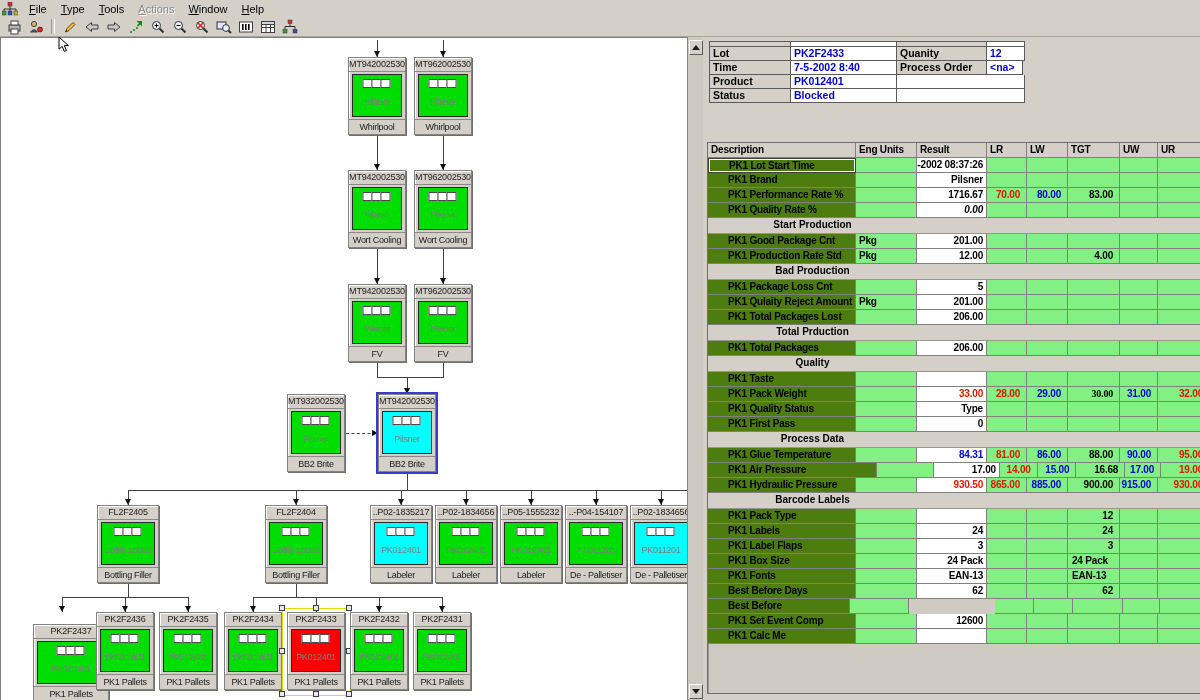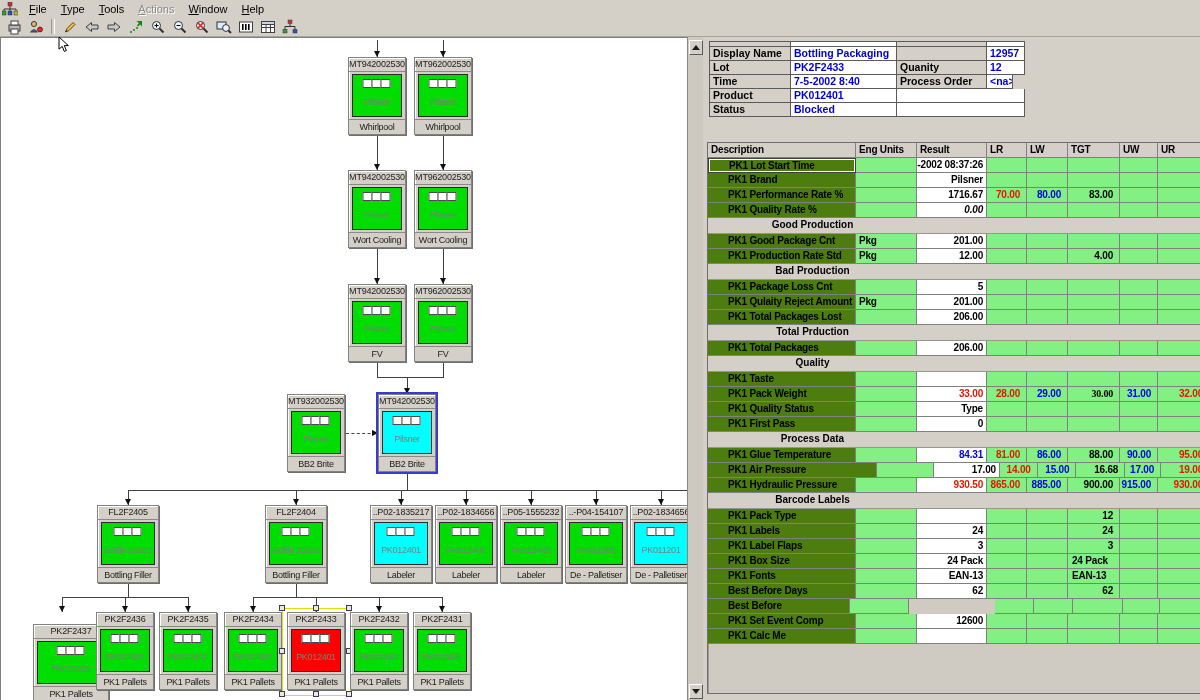--- a/index.html
+++ b/index.html
@@ -534,36 +534,30 @@
 
   <div class="rightpanel">
     <div class="infotable" id="infotable">
         <div class="irow">
           <div class="icell thin lab" style="width: 81px;"></div>
           <div class="icell thin val" style="width: 106px;"></div>
           <div class="icell thin lab" style="width: 90px;"></div>
           <div class="icell thin val" style="width: 38px;"></div>
         </div>
         <div class="irow">
-          <div class="icell lab" style="width: 81px;">Display Name</div>
-          <div class="icell val" style="width: 106px;">Bottling Packaging</div>
-          <div class="icell lab" style="width: 90px;"></div>
-          <div class="icell val" style="width: 38px;">12957</div>
-        </div>
-        <div class="irow">
           <div class="icell lab" style="width: 81px;">Lot</div>
           <div class="icell val" style="width: 106px;">PK2F2433</div>
           <div class="icell lab" style="width: 90px;">Quanity</div>
           <div class="icell val" style="width: 38px;">12</div>
         </div>
         <div class="irow">
           <div class="icell lab" style="width: 81px;">Time</div>
           <div class="icell val" style="width: 106px;">7-5-2002 8:40</div>
           <div class="icell lab" style="width: 90px;">Process Order</div>
-          <div class="icell val" style="width: 26px;">&lt;na&gt;</div>
+          <div class="icell val" style="width: 36px;">&lt;na&gt;</div>
         </div>
         <div class="irow">
           <div class="icell lab" style="width: 81px;">Product</div>
           <div class="icell val" style="width: 106px;">PK012401</div>
           <div class="icell val" style="width: 128px;"></div>
         </div>
         <div class="irow">
           <div class="icell lab" style="width: 81px;">Status</div>
           <div class="icell val" style="width: 106px;">Blocked</div>
           <div class="icell val" style="width: 128px;"></div>
@@ -614,21 +608,21 @@
           <div class="gcell c-desc" style="width: 148px;">PK1 Quality Rate %</div>
           <div class="gcell c-eng" style="width: 61px;"></div>
           <div class="gcell c-res" style="width: 70px; font-style: italic;"><span class="t-k">0.00</span></div>
           <div class="gcell c-g" style="width: 40px;"></div>
           <div class="gcell c-g" style="width: 41px;"></div>
           <div class="gcell c-g" style="width: 52px;"></div>
           <div class="gcell c-g" style="width: 38px;"></div>
           <div class="gcell c-g c-ur" style="width: 48px;"></div>
         </div>
         <div class="secrow">
-          <div class="seclabel">Good Production</div>
+          <div class="seclabel">Start Production</div>
         </div>
         <div class="grow">
           <div class="gcell c-desc" style="width: 148px;">PK1 Good Package Cnt</div>
           <div class="gcell c-eng t-k" style="width: 61px;">Pkg</div>
           <div class="gcell c-res" style="width: 70px;"><span class="t-k">201.00</span></div>
           <div class="gcell c-g" style="width: 40px;"></div>
           <div class="gcell c-g" style="width: 41px;"></div>
           <div class="gcell c-g" style="width: 52px;"></div>
           <div class="gcell c-g" style="width: 38px;"></div>
           <div class="gcell c-g c-ur" style="width: 48px;"></div>

